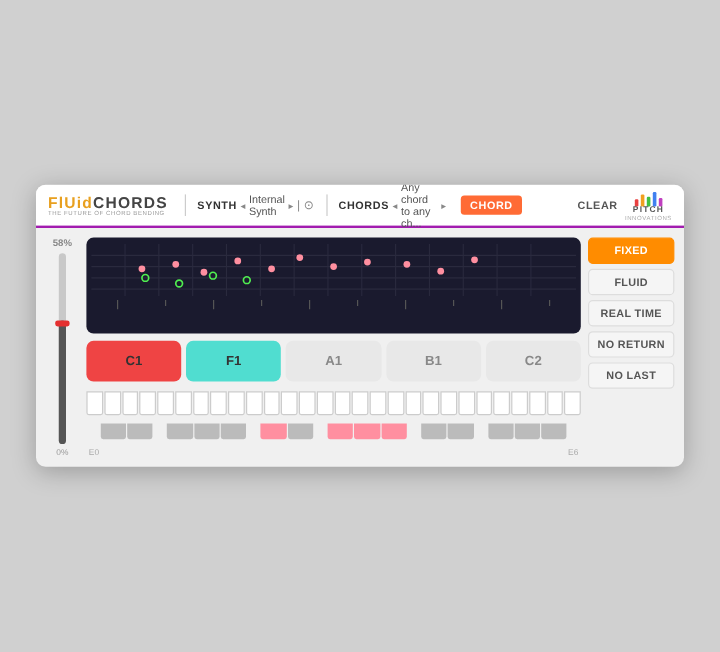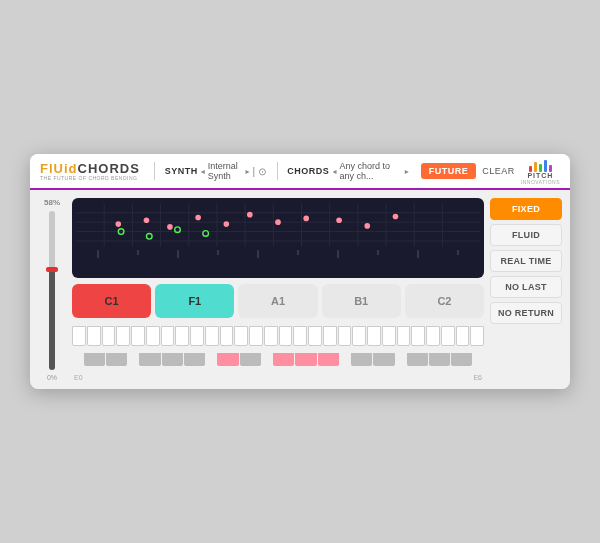--- a/index.html
+++ b/index.html
@@ -101,24 +101,25 @@
       font-size: 9px;
       font-weight: 700;
       cursor: pointer;
       letter-spacing: 0.5px;
     }
 
     .clear-btn {
       background: none;
       border: none;
       font-size: 9px;
-      font-weight: 400;
+      font-weight: 700;
       color: #555;
       cursor: pointer;
       letter-spacing: 0.5px;
+      margin-left: 40px;
     }
 
     .spacer { flex: 1; }
 
     .pitch-logo {
       display: flex;
       flex-direction: column;
       align-items: center;
     }
 
@@ -321,21 +322,21 @@
 
     <div class="header-section">
       <span class="header-label">CHORDS</span>
       <span class="header-arrow">◂</span>
       <span class="header-value">Any chord to any ch...</span>
       <span class="header-arrow">▸</span>
     </div>
 
     <div class="spacer"></div>
 
-    <button class="learn-btn">FUTURE</button>
+    <button class="learn-btn">CHORD</button>
     <button class="clear-btn">CLEAR</button>
 
     <div class="pitch-logo">
       <div class="pitch-bars">
         <div class="pitch-bar" style="height:6px;background:#e84040;"></div>
         <div class="pitch-bar" style="height:10px;background:#f0a020;"></div>
         <div class="pitch-bar" style="height:8px;background:#40c040;"></div>
         <div class="pitch-bar" style="height:12px;background:#4080f0;"></div>
         <div class="pitch-bar" style="height:7px;background:#c040c0;"></div>
       </div>
@@ -493,19 +494,19 @@
         <div style="flex:5;font-size:7px;color:#aaa;text-align:center;"></div>
         <div style="flex:1;font-size:7px;color:#aaa;text-align:right;">E6</div>
       </div>
 
     </div>
 
     <div class="right-panel">
       <button class="mode-btn active">FIXED</button>
       <button class="mode-btn">FLUID</button>
       <button class="mode-btn">REAL TIME</button>
+      <button class="mode-btn">NO RETURN</button>
       <button class="mode-btn">NO LAST</button>
-      <button class="mode-btn">NO RETURN</button>
       <div style="flex:1;"></div>
     </div>
 
   </div>
 </div>
 
 </body></html>

